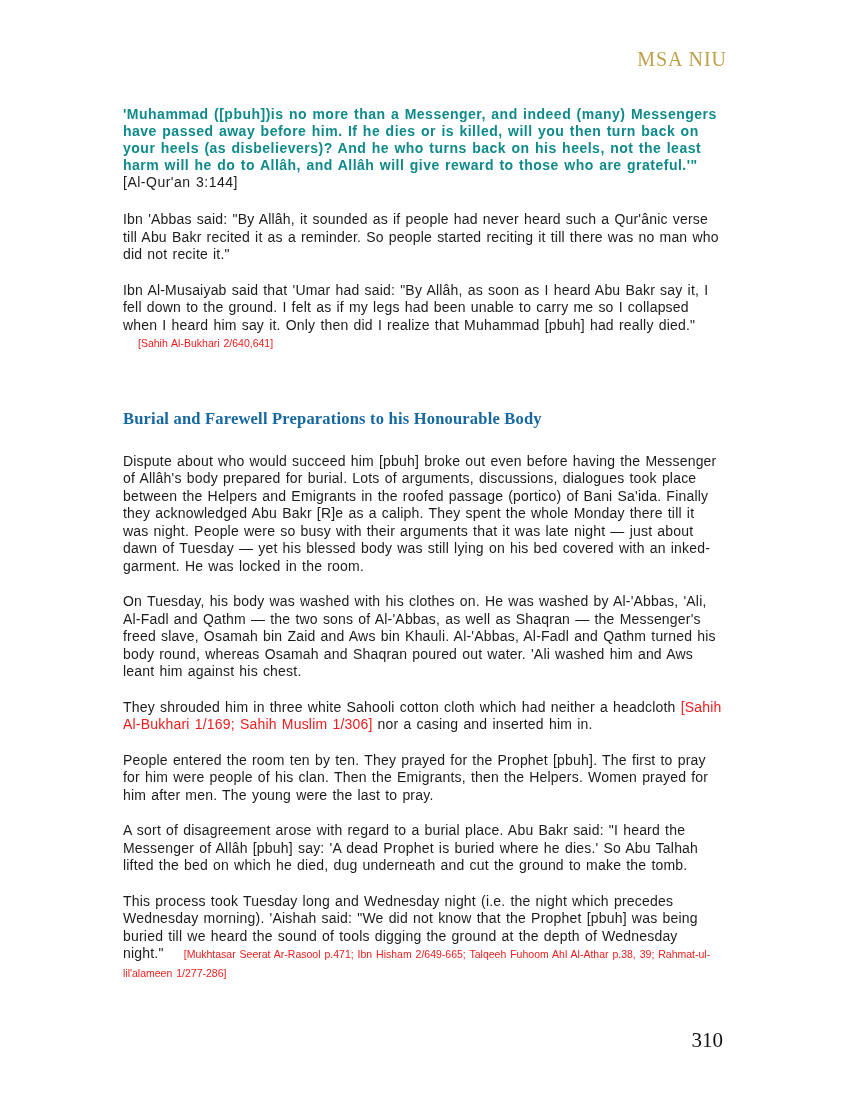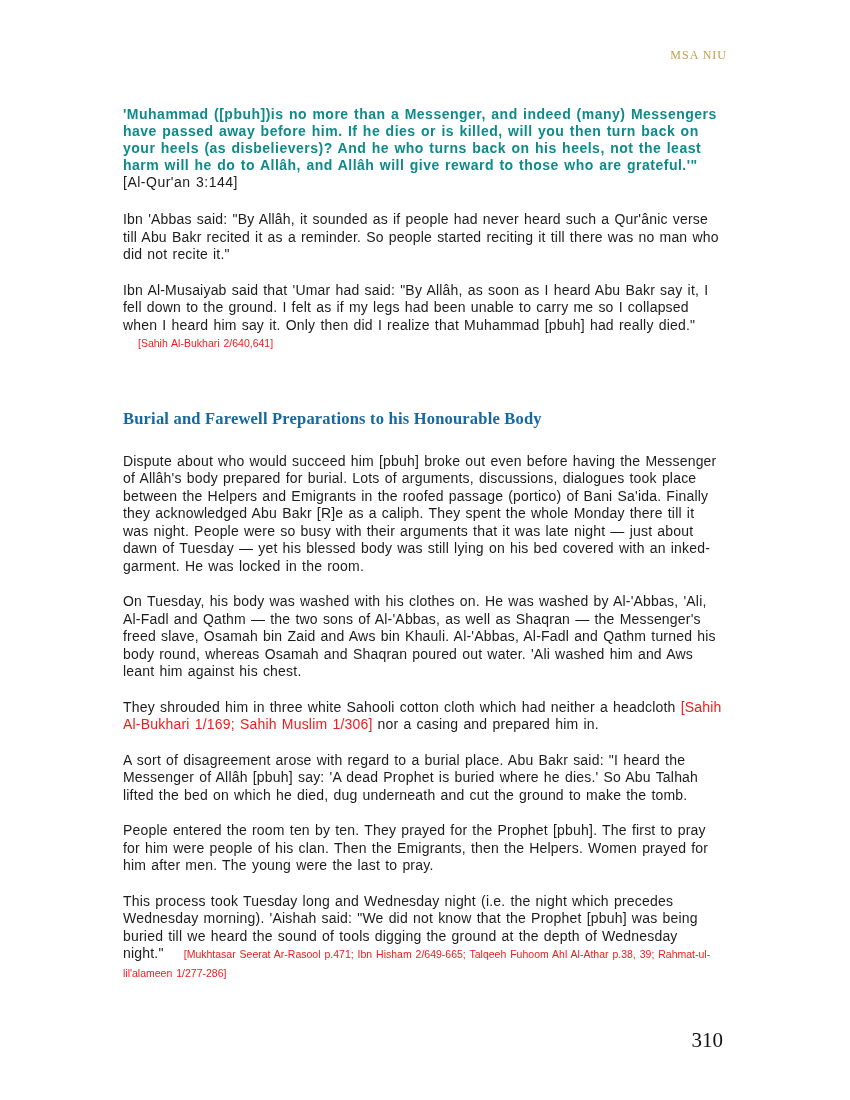--- a/index.html
+++ b/index.html
@@ -9,21 +9,21 @@
     height: 1100px;
     background: #ffffff;
     overflow: hidden;
     font-family: "Liberation Sans", "DejaVu Sans", sans-serif;
   }
   .header {
     position: absolute;
     top: 48px;
     right: 123px;
     font-family: "Liberation Serif", "DejaVu Serif", serif;
-    font-size: 12px;
+    font-size: 20px;
     letter-spacing: 1px;
     color: var(--gold, #bfa04a);
   }
   .content {
     position: absolute;
     left: 123px;
     top: 98px;
     width: 600px;
     color: var(--body, #1c1c1c);
   }
@@ -79,22 +79,22 @@
     <span>MSA NIU</span>
   </div>
 
   <div class="content" id="doc-content">
       <p class="block-quote"><span class="seg-quote">'Muhammad ([pbuh])is no more than a Messenger, and indeed (many) Messengers have passed away before him. If he dies or is killed, will you then turn back on your heels (as disbelievers)? And he who turns back on his heels, not the least harm will he do to Allâh, and Allâh will give reward to those who are grateful.'" </span><span class="seg-plain">[Al-Qur'an 3:144]</span></p>
       <p class="block-paragraph"><span class="seg-body">Ibn 'Abbas said: "By Allâh, it sounded as if people had never heard such a Qur'ânic verse till Abu Bakr recited it as a reminder. So people started reciting it till there was no man who did not recite it."</span></p>
       <p class="block-paragraph"><span class="seg-body">Ibn Al-Musaiyab said that 'Umar had said: "By Allâh, as soon as I heard Abu Bakr say it, I fell down to the ground. I felt as if my legs had been unable to carry me so I collapsed when I heard him say it. Only then did I realize that Muhammad [pbuh] had really died." </span><span class="seg-cite-small">[Sahih Al-Bukhari 2/640,641]</span></p>
       <h2 class="block-heading"><span class="seg-heading">Burial and Farewell Preparations to his Honourable Body</span></h2>
       <p class="block-paragraph"><span class="seg-body">Dispute about who would succeed him [pbuh] broke out even before having the Messenger of Allâh's body prepared for burial. Lots of arguments, discussions, dialogues took place between the Helpers and Emigrants in the roofed passage (portico) of Bani Sa'ida. Finally they acknowledged Abu Bakr [R]e as a caliph. They spent the whole Monday there till it was night. People were so busy with their arguments that it was late night — just about dawn of Tuesday — yet his blessed body was still lying on his bed covered with an inked-garment. He was locked in the room.</span></p>
       <p class="block-paragraph"><span class="seg-body">On Tuesday, his body was washed with his clothes on. He was washed by Al-'Abbas, 'Ali, Al-Fadl and Qathm — the two sons of Al-'Abbas, as well as Shaqran — the Messenger's freed slave, Osamah bin Zaid and Aws bin Khauli. Al-'Abbas, Al-Fadl and Qathm turned his body round, whereas Osamah and Shaqran poured out water. 'Ali washed him and Aws leant him against his chest.</span></p>
-      <p class="block-paragraph"><span class="seg-body">They shrouded him in three white Sahooli cotton cloth which had neither a headcloth </span><span class="seg-cite">[Sahih Al-Bukhari 1/169; Sahih Muslim 1/306]</span><span class="seg-body"> nor a casing and prepared him in.</span></p>
+      <p class="block-paragraph"><span class="seg-body">They shrouded him in three white Sahooli cotton cloth which had neither a headcloth </span><span class="seg-cite">[Sahih Al-Bukhari 1/169; Sahih Muslim 1/306]</span><span class="seg-body"> nor a casing and inserted him in.</span></p>
+      <p class="block-paragraph"><span class="seg-body">People entered the room ten by ten. They prayed for the Prophet [pbuh]. The first to pray for him were people of his clan. Then the Emigrants, then the Helpers. Women prayed for him after men. The young were the last to pray.</span></p>
       <p class="block-paragraph"><span class="seg-body">A sort of disagreement arose with regard to a burial place. Abu Bakr said: "I heard the Messenger of Allâh [pbuh] say: 'A dead Prophet is buried where he dies.' So Abu Talhah lifted the bed on which he died, dug underneath and cut the ground to make the tomb.</span></p>
-      <p class="block-paragraph"><span class="seg-body">People entered the room ten by ten. They prayed for the Prophet [pbuh]. The first to pray for him were people of his clan. Then the Emigrants, then the Helpers. Women prayed for him after men. The young were the last to pray.</span></p>
       <p class="block-paragraph"><span class="seg-body">This process took Tuesday long and Wednesday night (i.e. the night which precedes Wednesday morning). 'Aishah said: "We did not know that the Prophet [pbuh] was being buried till we heard the sound of tools digging the ground at the depth of Wednesday night." </span><span class="seg-cite-small">[Mukhtasar Seerat Ar-Rasool p.471; Ibn Hisham 2/649-665; Talqeeh Fuhoom Ahl Al-Athar p.38, 39; Rahmat-ul-lil'alameen 1/277-286]</span></p>
     </div>
 
   <div class="footer">
     <span>310</span>
   </div>
 </div>
 
 </body></html>

